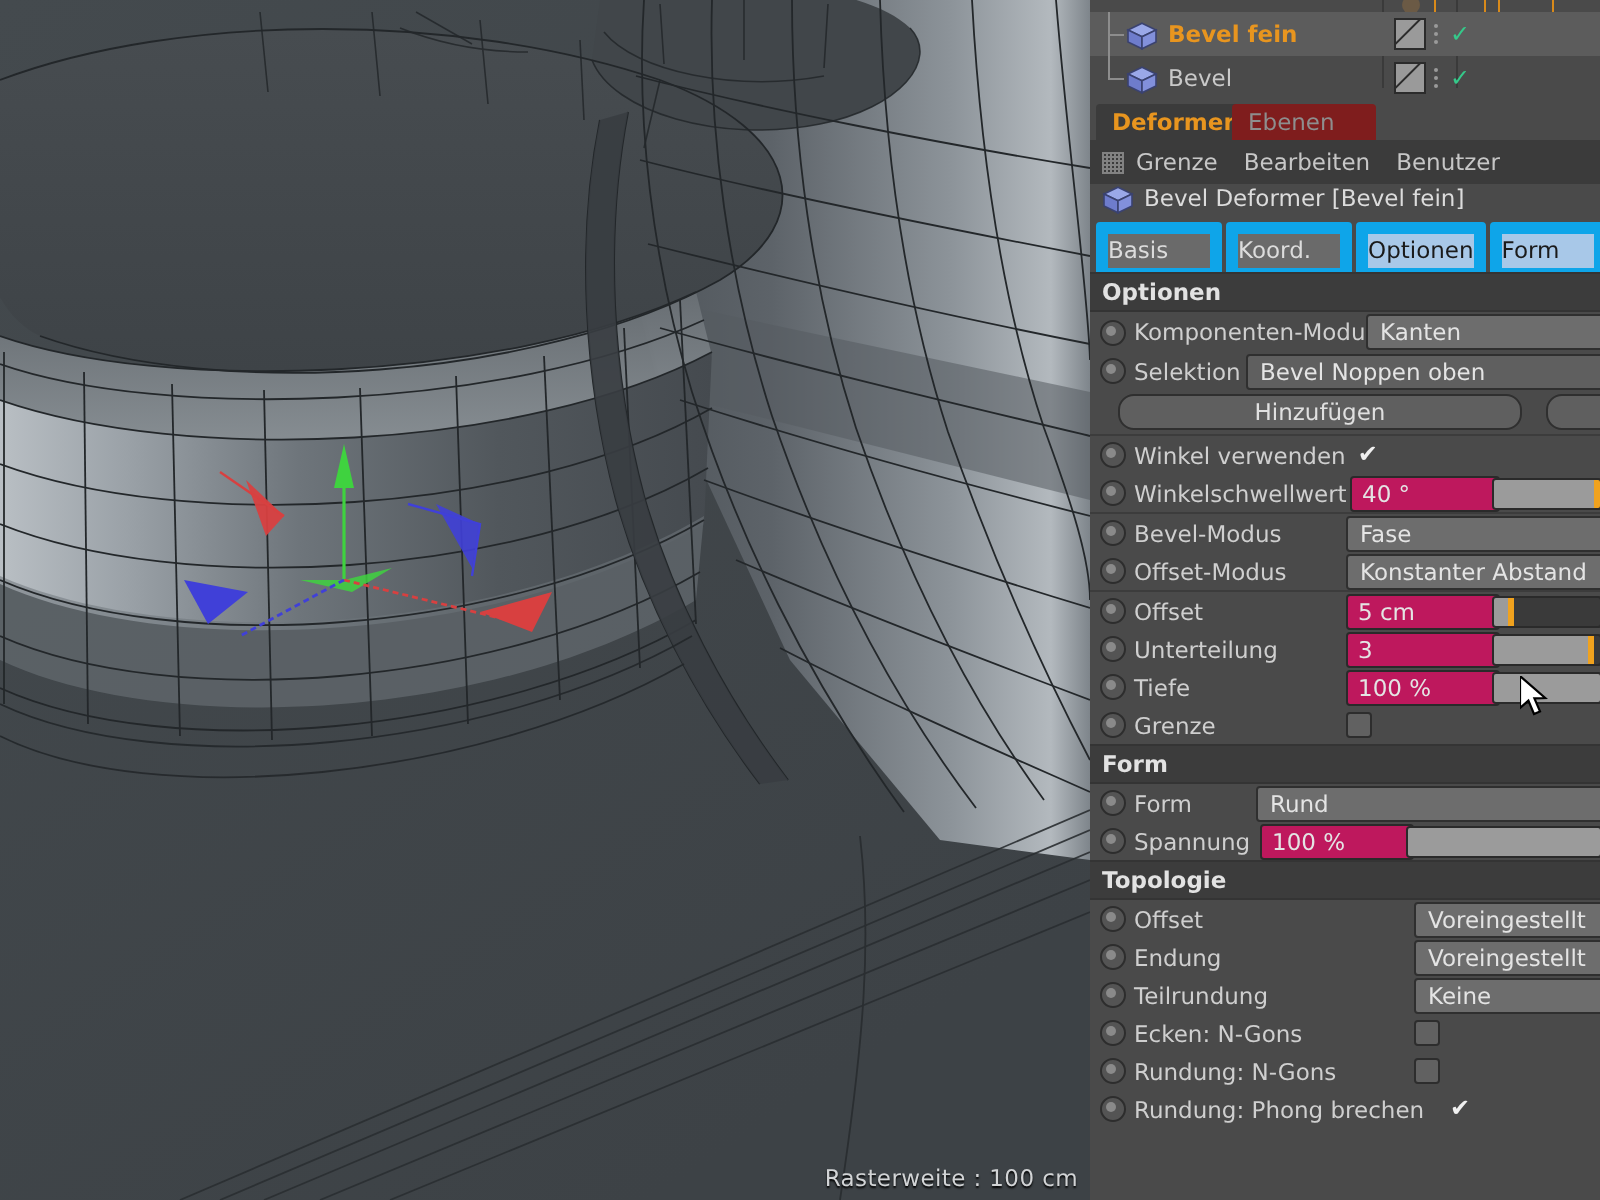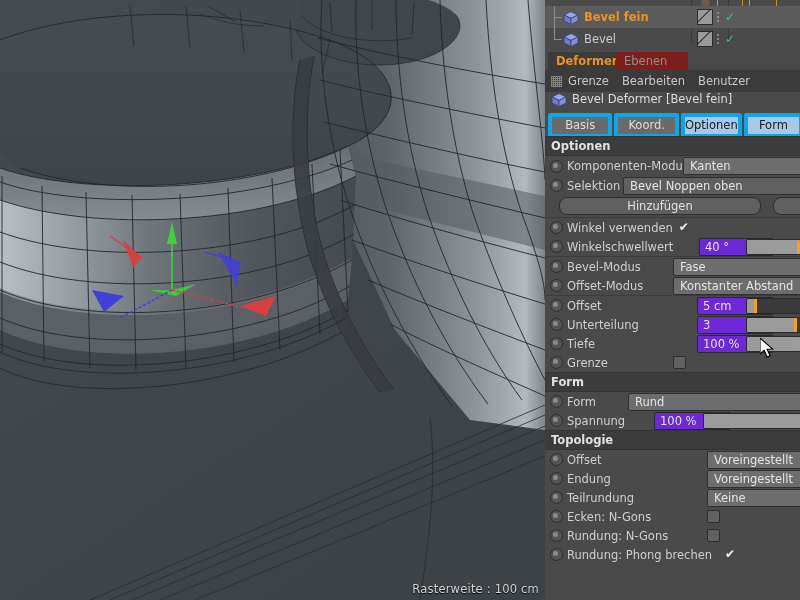--- a/index.html
+++ b/index.html
@@ -64,44 +64,44 @@
 
   
   #ohead{position:absolute;left:0;top:92px;width:255px;height:22px;background:#4a4a4a;
          display:flex;}
   #ohead .cube-ico{margin-left:6px;}
   .ohead-txt{font-size:11.5px;color:#dcdcdc;}
 
   
   #ptabs{position:absolute;left:0;top:114px;width:255px;height:22px;background:#4a4a4a;
          display:flex;align-items:center;padding:0 3px;gap:2px;}
-  .ptab{height:17px;line-height:17px;font-size:11.5px;text-align:center;
-        border:4px solid #0ea5e9;border-radius:2px;color:#dcdcdc;background:#6a6a6a;}
+  .ptab{height:17px;line-height:17px;font-size:11.5px;
+        border:6px solid #0ea5e9;border-radius:2px;color:#dcdcdc;background:#6a6a6a;}
   .ptab.active{background:#a8c8e8;color:#1a1a1a;}
 
   
   #pbody{position:absolute;left:0;top:136px;width:255px;height:464px;background:#4a4a4a;}
   .sect{height:18px;line-height:18px;background:#3c3c3c;color:#e2e2e2;font-weight:bold;
         font-size:11.5px;padding-left:6px;border-top:1px solid #343434;
         border-bottom:1px solid #343434;}
   .row{height:19px;display:flex;align-items:center;position:relative;padding-left:5px;}
   .rdot{flex:0 0 11px;width:11px;height:11px;border-radius:50%;
         background:#545454;border:1px solid #2d2d2d;position:relative;margin-right:4px;}
   .rdot:after{content:"";position:absolute;left:2px;top:2px;width:5px;height:5px;
         border-radius:50%;background:#8a8a8a;}
   .lbl{font-size:11.5px;color:#cfcfcf;white-space:nowrap;}
   .dotfill{flex:1 1 auto;height:11px;margin:0 4px;overflow:hidden;
            background-image:radial-gradient(circle,#8a8a8a 0.8px,transparent 0.9px);
            background-size:4px 11px;background-position:0 7px;background-repeat:repeat-x;}
   .combo{height:16px;line-height:16px;font-size:11.5px;color:#e4e4e4;background:#6d6d6d;
          border:1px solid #2f2f2f;border-radius:2px;padding-left:6px;
          white-space:nowrap;overflow:hidden;}
-  .numbox{height:16px;line-height:16px;font-size:11.5px;color:#e4e4e4;background:#6d28d9;
+  .numbox{height:16px;line-height:16px;font-size:11.5px;color:#e4e4e4;background:#be185d;
           border:1px solid #2a2a2a;border-radius:2px;padding-left:5px;position:relative;
-          white-space:nowrap;overflow:hidden;margin-left:24px;}
+          white-space:nowrap;overflow:hidden;}
   .slider{height:14px;background:#3a3a3a;border:1px solid #2a2a2a;border-radius:2px;
           position:relative;overflow:hidden;}
   .slider .fill{position:absolute;left:0;top:0;bottom:0;background:#9b9b9b;}
   .slider .knob{position:absolute;top:0;bottom:0;width:3px;background:#f0a21e;}
   .btn{height:16px;line-height:16px;font-size:11.5px;color:#e0e0e0;background:#5f5f5f;
        border:1px solid #2f2f2f;border-radius:8px;text-align:center;overflow:hidden;white-space:nowrap;}
   .cbox{width:11px;height:11px;background:#616161;border:1px solid #2d2d2d;border-radius:2px;}
   .ckmark{font-size:12px;color:#f0f0f0;line-height:11px;font-weight:bold;}
   .divider{height:1px;background:#3c3c3c;}
 

